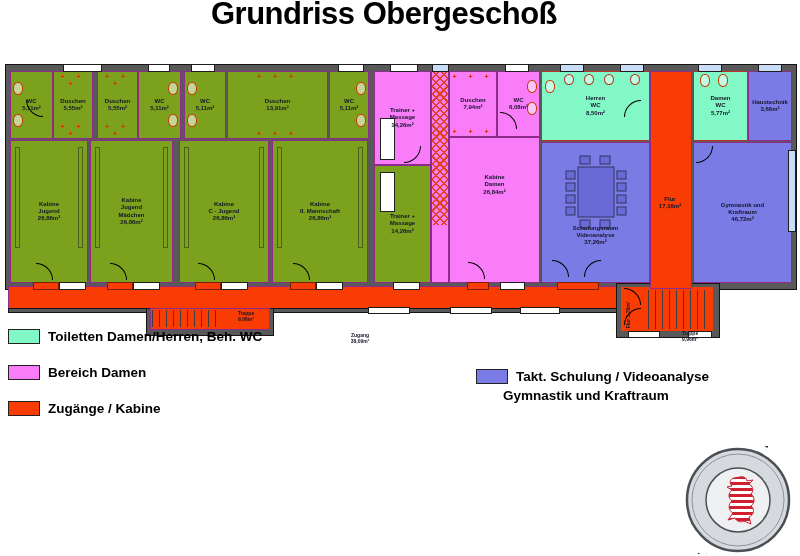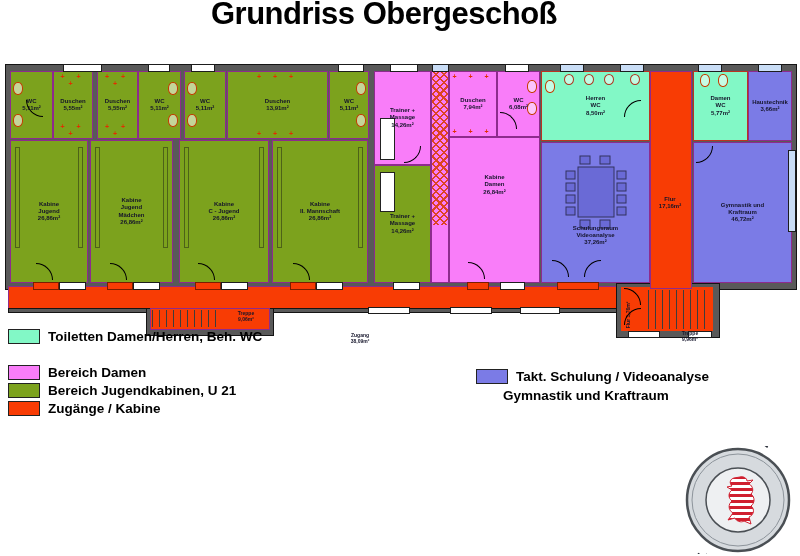--- a/index.html
+++ b/index.html
@@ -321,24 +321,20 @@
   <div class="arc r180" style="left:26px;top:100px;"></div>
 
   <div class="leg-row" style="left:8px;top:329px;">
     <span class="swatch" style="background: rgb(130, 248, 198);"></span>
     <span class="leg-text">Toiletten Damen/Herren, Beh. WC</span>
   </div>
   <div class="leg-row" style="left:8px;top:365px;">
     <span class="swatch" style="background: rgb(249, 125, 249);"></span>
     <span class="leg-text">Bereich Damen</span>
   </div>
-  <div class="leg-row" style="left:8px;top:383px;">
-    <span class="swatch" style="background: rgb(124, 162, 29);"></span>
-    <span class="leg-text">Bereich Jugendkabinen, U 21</span>
-  </div>
   <div class="leg-row" style="left:8px;top:401px;">
     <span class="swatch" style="background: rgb(248, 60, 4);"></span>
     <span class="leg-text">Zugänge / Kabine</span>
   </div>
   <div class="leg-row" style="left:476px;top:369px;">
     <span class="swatch" style="background: rgb(123, 123, 230);"></span>
     <span class="leg-text">Takt. Schulung / Videoanalyse</span>
   </div>
   <div class="leg-row" style="left:503px;top:388px;">
     <span class="leg-text">Gymnastik und Kraftraum</span>

